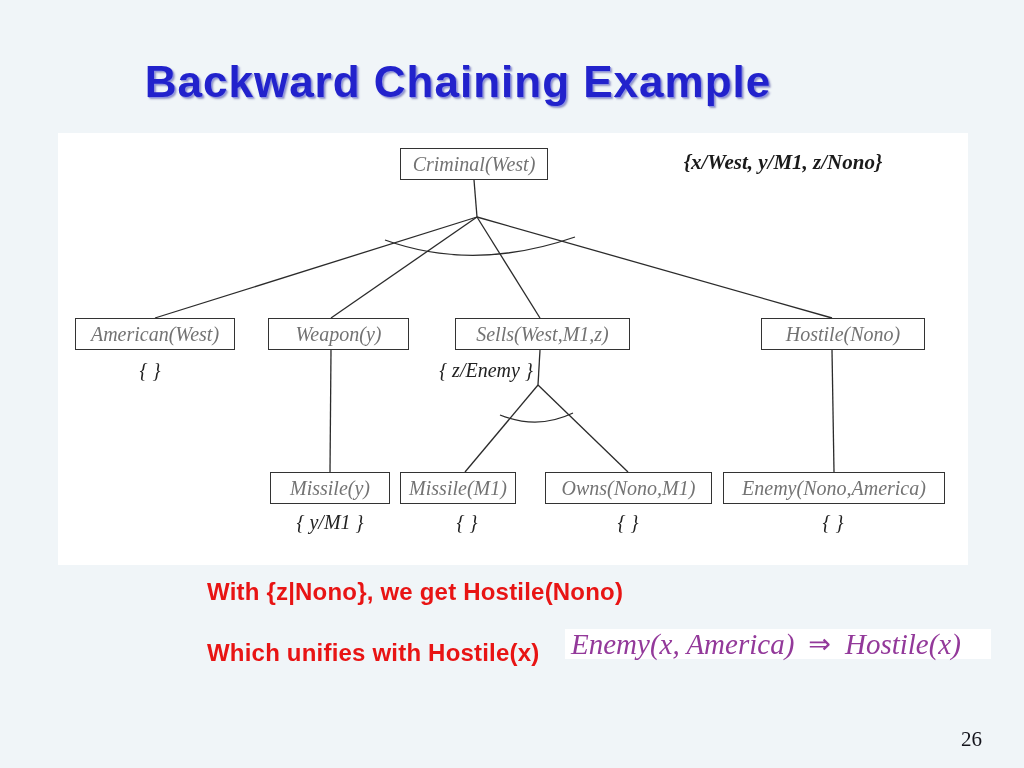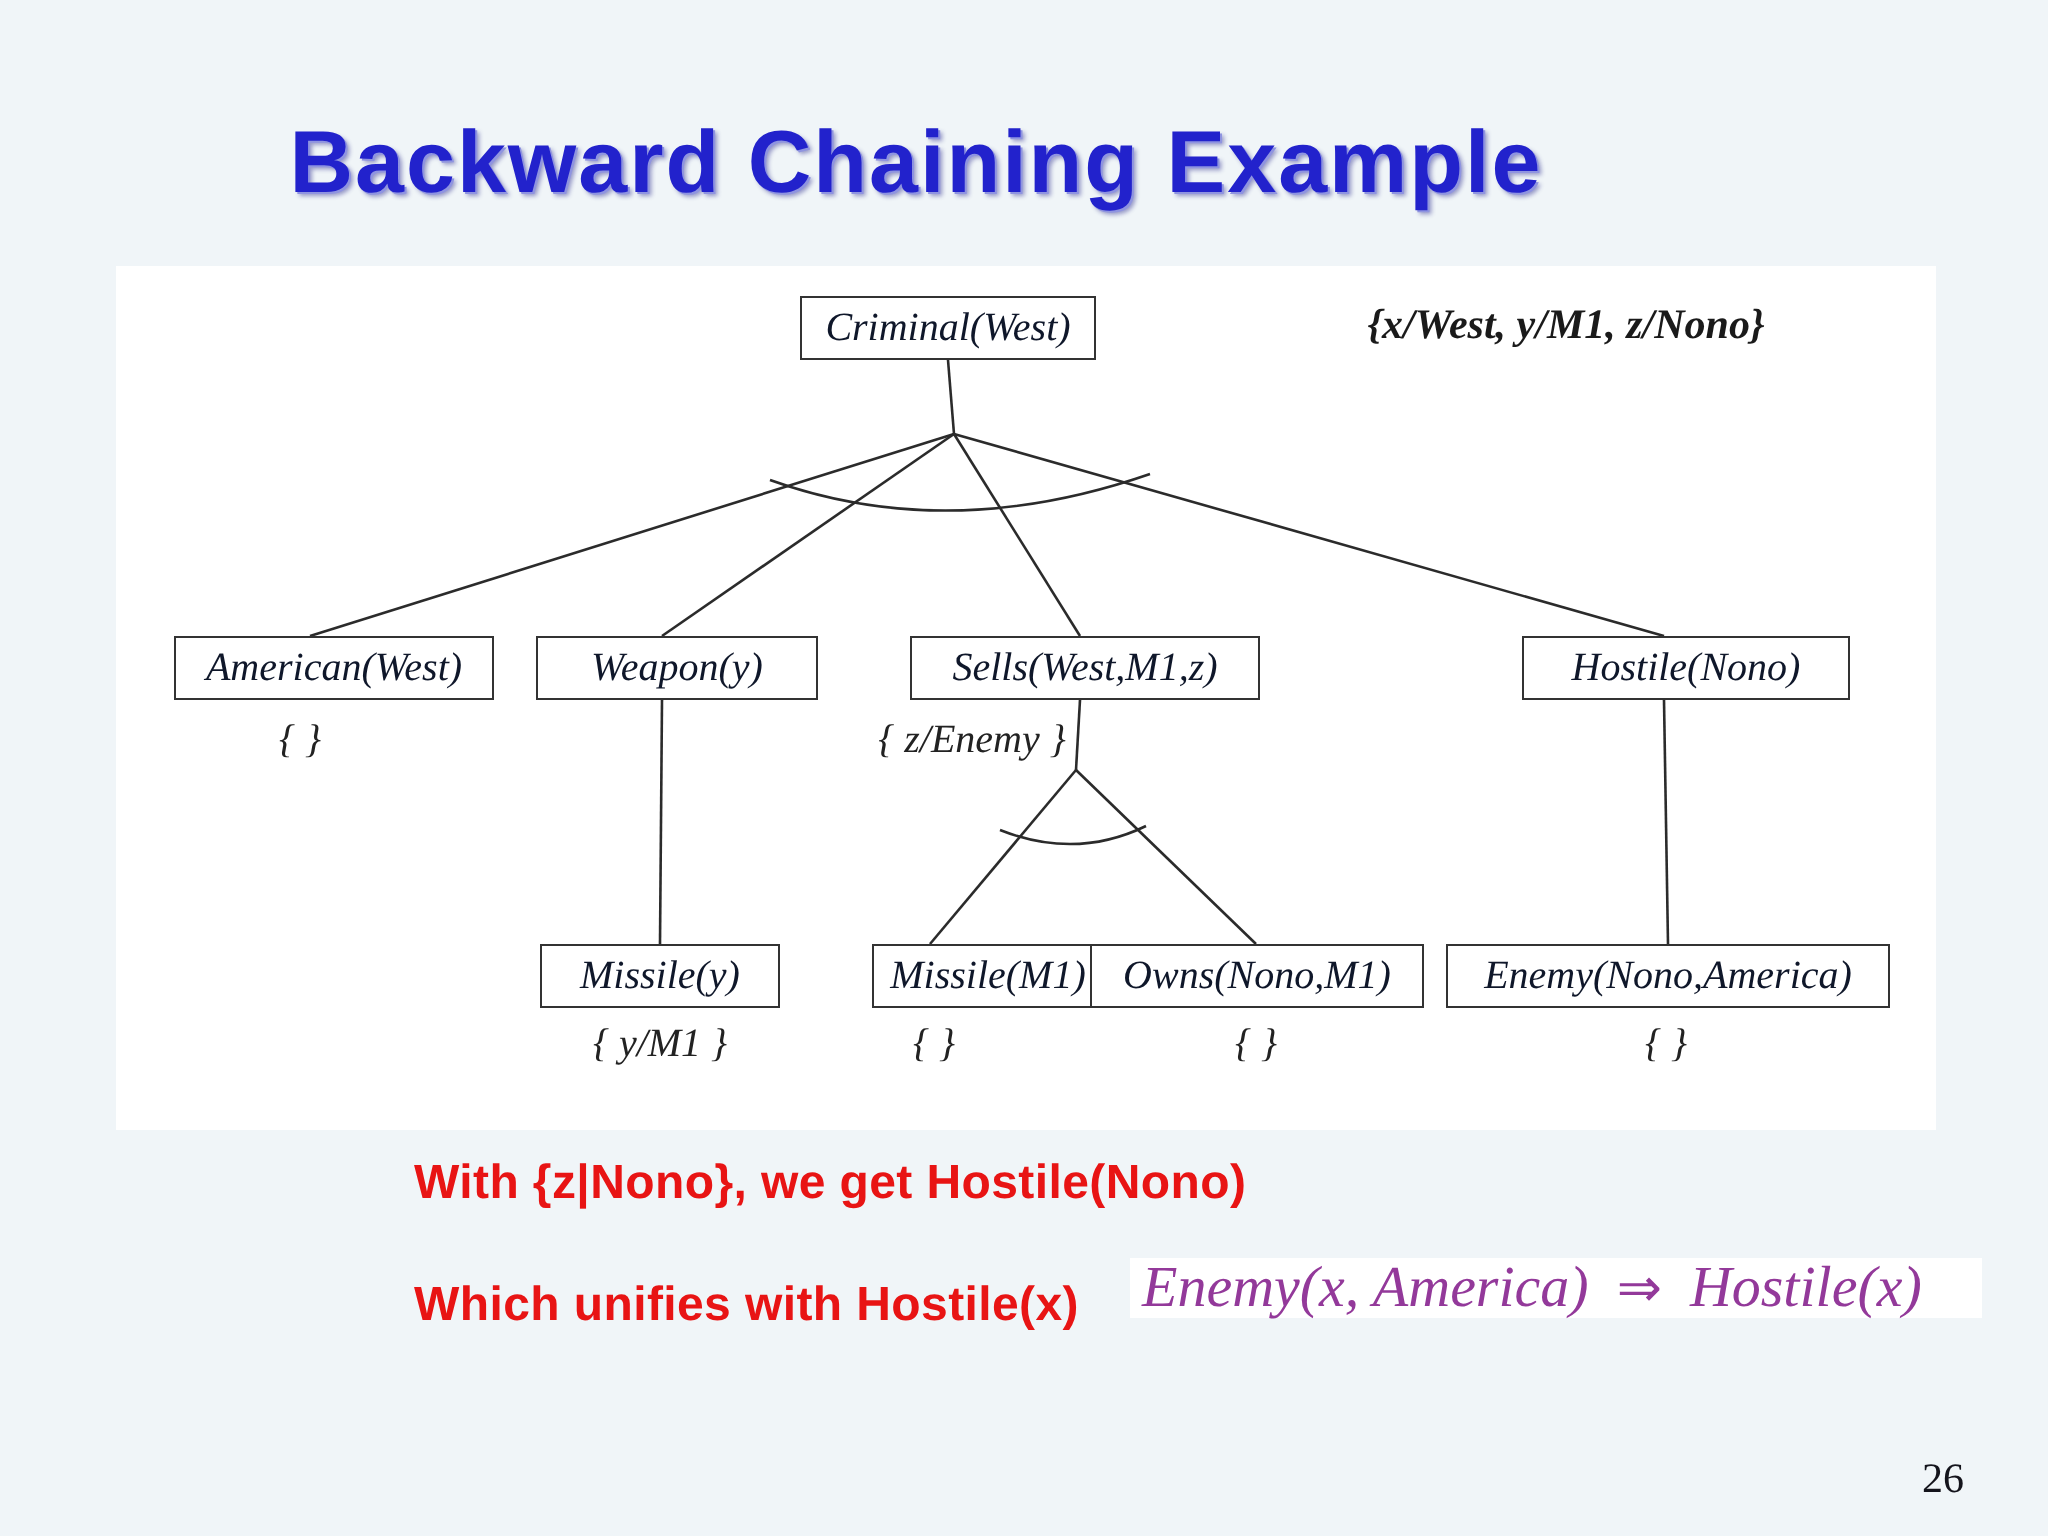--- a/index.html
+++ b/index.html
@@ -20,21 +20,21 @@
     white-space:nowrap;
   }
   .panel{
     position:absolute;left:58px;top:133px;width:910px;height:432px;
     background:#ffffff;
   }
   .panel svg{position:absolute;left:0;top:0;}
   .node{
     position:absolute;height:32px;border:1.2px solid #333;background:#fff;
     display:flex;align-items:center;justify-content:center;
-    font:italic 20px "Liberation Serif",serif;color:#0f172a;white-space:nowrap;
+    font:italic 20px "Liberation Serif",serif;color:#737373;white-space:nowrap;
     box-sizing:border-box;
   }
   .subst{
     position:absolute;height:30px;display:flex;align-items:center;justify-content:center;
     font:italic 20px "Liberation Serif",serif;color:#222;white-space:nowrap;
   }
   .annotation{
     position:absolute;left:600px;top:14px;width:250px;height:30px;
     display:flex;align-items:center;justify-content:center;
     font:italic 600 21px "Liberation Serif",serif;color:#1a1a1a;white-space:nowrap;
@@ -89,30 +89,30 @@
         <path d="M 442 282 Q 480 297 515 280"></path>
 
         <line x1="774" y1="217" x2="776" y2="339"></line>
       </g>
     </svg>
 
     <div class="annotation">{x/West, y/M1, z/Nono}</div>
 
     <div class="node" style="left:342px;top:15px;width:148px;">Criminal(West)</div>
 
-    <div class="node" style="left:29px;top:185px;width:160px;">American(West)</div>
+    <div class="node" style="left:17px;top:185px;width:160px;">American(West)</div>
     <div class="node" style="left:210px;top:185px;width:141px;">Weapon(y)</div>
     <div class="node" style="left:397px;top:185px;width:175px;">Sells(West,M1,z)</div>
     <div class="node" style="left:703px;top:185px;width:164px;">Hostile(Nono)</div>
 
     <div class="subst" style="left:52px;top:222px;width:80px;">{ }</div>
     <div class="subst" style="left:368px;top:222px;width:120px;">{ z/Enemy }</div>
 
     <div class="node" style="left:212px;top:339px;width:120px;">Missile(y)</div>
-    <div class="node" style="left:342px;top:339px;width:116px;margin-left:36px;">Missile(M1)</div>
+    <div class="node" style="left:342px;top:339px;width:116px;">Missile(M1)</div>
     <div class="node" style="left:487px;top:339px;width:167px;">Owns(Nono,M1)</div>
     <div class="node" style="left:665px;top:339px;width:222px;">Enemy(Nono,America)</div>
 
     <div class="subst" style="left:222px;top:374px;width:100px;">{ y/M1 }</div>
     <div class="subst" style="left:369px;top:374px;width:80px;">{ }</div>
     <div class="subst" style="left:530px;top:374px;width:80px;">{ }</div>
     <div class="subst" style="left:735px;top:374px;width:80px;">{ }</div>
 
   </div>
 

